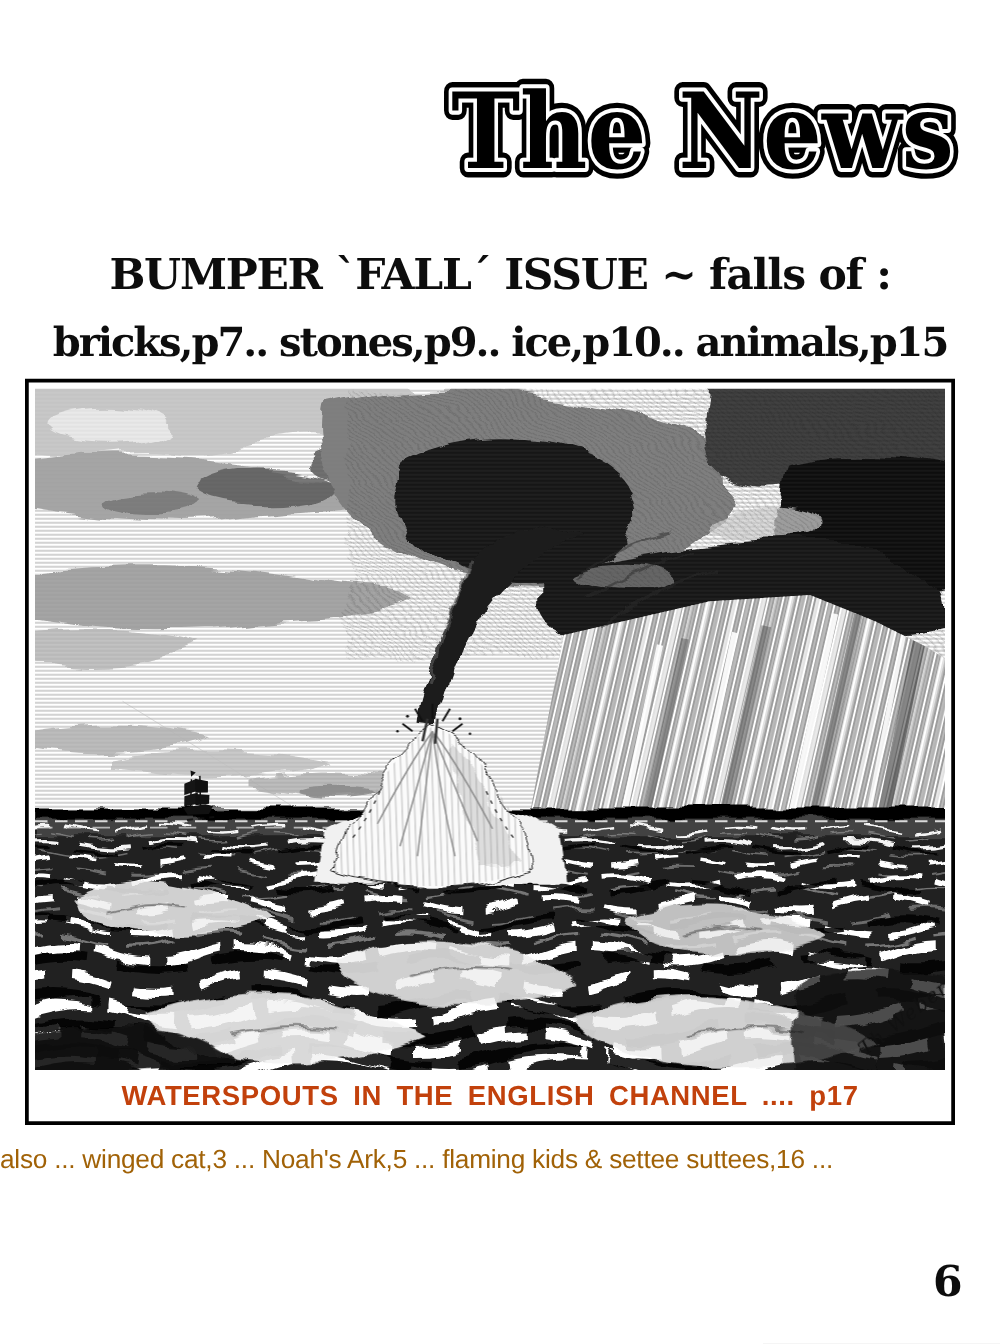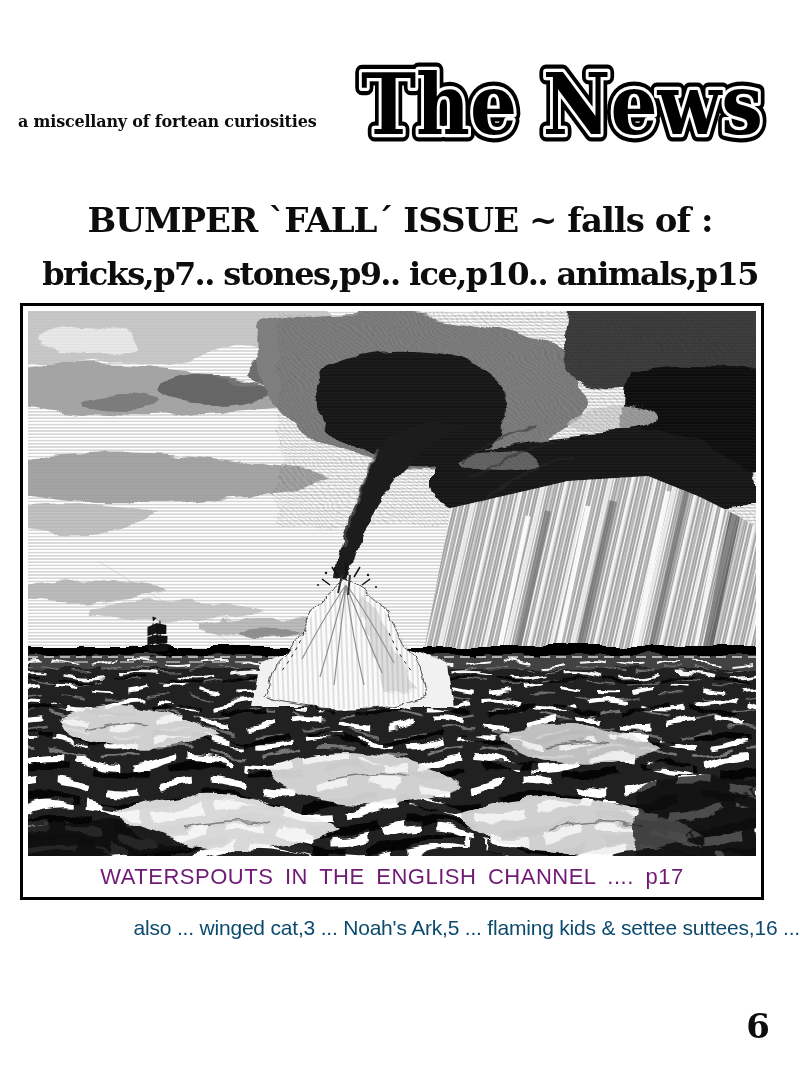--- a/index.html
+++ b/index.html
@@ -9,35 +9,34 @@
            letter-spacing:-0.2px;font-family:"DejaVu Serif",serif;}
   .masthead{position:absolute;left:352px;top:40px;width:420px;height:122px;}
   .headline{position:absolute;left:0;top:203px;width:800px;text-align:center;line-height:1;}
   .headline .l1{font-size:34px;font-weight:bold;letter-spacing:-1px;font-family:"DejaVu Serif",serif;}
   .headline .l2{font-size:32px;font-weight:bold;letter-spacing:-1.6px;margin-top:21px;
                 font-family:"DejaVu Serif",serif;}
   .figure{position:absolute;left:20px;top:303px;width:744px;height:597px;border:3px solid #000;
           box-sizing:border-box;background:#fff;}
   .figure svg.scene{display:block;margin:5px auto 0 auto;}
   .figcap{height:41px;display:flex;align-items:center;justify-content:center;
-          font-family:"Liberation Sans",sans-serif;font-weight:normal;font-size:22px;
-          letter-spacing:0.5px;word-spacing:5px;color:#701a75;}
-  .footer{position:absolute;left:0;width:800px;text-align:right;
-          font-family:"Liberation Sans",sans-serif;color:#0c4a6e;}
+          font-family:"Liberation Sans",sans-serif;font-weight:bold;font-size:22px;
+          letter-spacing:0.5px;word-spacing:5px;color:#c2410c;}
+  .footer{position:absolute;left:0;width:800px;text-align:left;
+          font-family:"Liberation Sans",sans-serif;color:#a16207;}
   .footer.f1{top:916px;font-size:21px;letter-spacing:-0.2px;}
   .footer.f2{top:952px;font-size:21px;letter-spacing:-0.2px;}
   .pageno{position:absolute;right:30px;top:1006px;font-size:34px;font-weight:bold;
           font-family:"DejaVu Serif",serif;}
 </style>
 </head>
 <body>
 
 <div id="cover">
 
-  <div class="tagline">a miscellany of fortean curiosities</div>
 
   <svg class="masthead" viewBox="0 0 420 122">
     <g>
       <text x="210" y="94" text-anchor="middle" font-family="DejaVu Serif, serif" font-weight="bold" font-size="84" textLength="402" lengthAdjust="spacingAndGlyphs" fill="none" stroke="#000" stroke-width="15" stroke-linejoin="round">The News</text>
       <text x="210" y="94" text-anchor="middle" font-family="DejaVu Serif, serif" font-weight="bold" font-size="84" textLength="402" lengthAdjust="spacingAndGlyphs" fill="none" stroke="#fff" stroke-width="6.5" stroke-linejoin="round">The News</text>
       <text x="210" y="94" text-anchor="middle" font-family="DejaVu Serif, serif" font-weight="bold" font-size="84" textLength="402" lengthAdjust="spacingAndGlyphs" fill="#000">The News</text>
     </g>
   </svg>
 
   <div class="headline">

